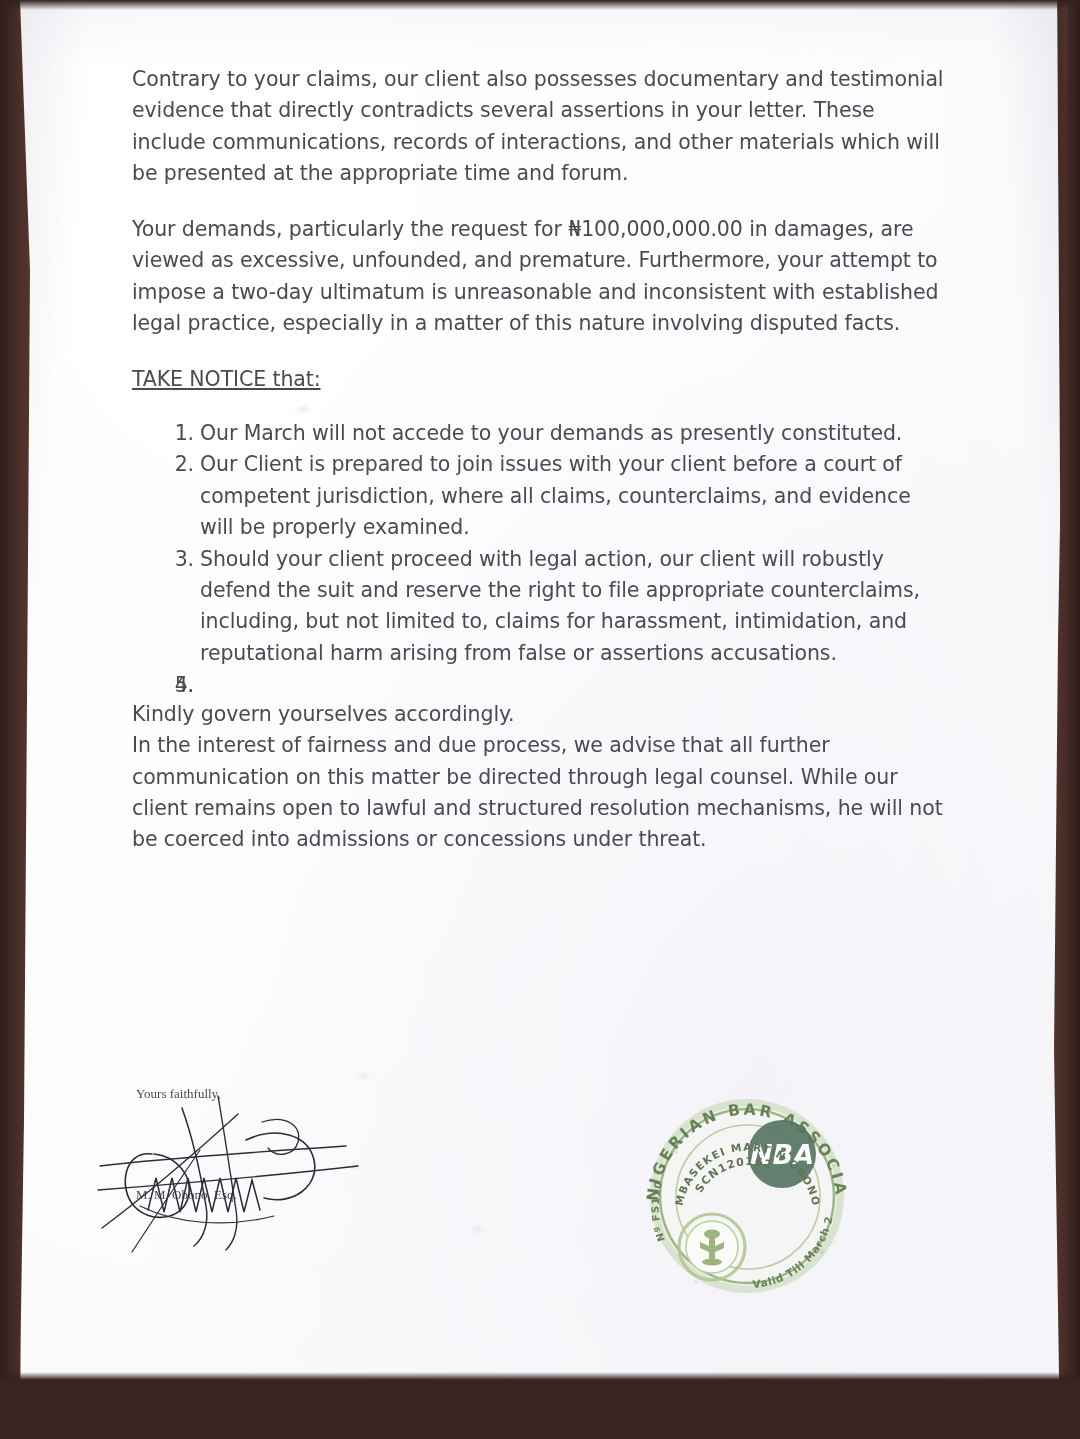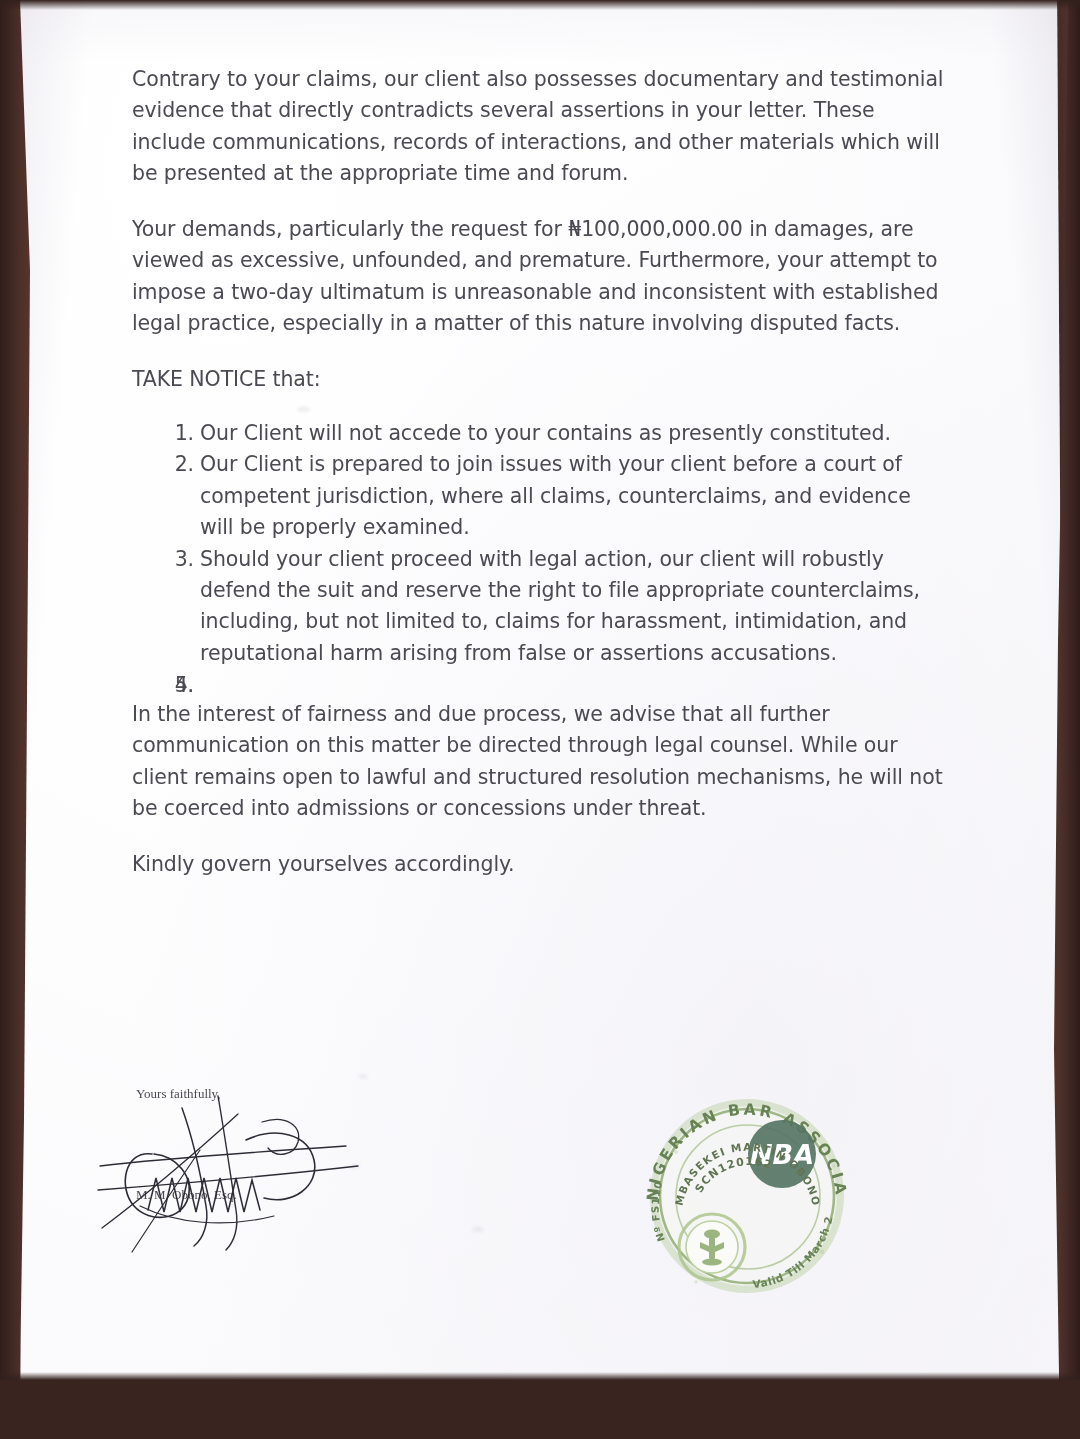--- a/index.html
+++ b/index.html
@@ -100,20 +100,21 @@
 
   .para {
     margin-bottom: 25px;
     text-align: left;
   }
 
   .para.tight { margin-bottom: 0; }
 
   #notice-heading {
     margin-bottom: 22px;
+    text-decoration: underline;
   }
 
   
   #notice-list {
     list-style: none;
     margin: 0 0 30px 0;
     padding: 0;
   }
 
   #notice-list li {
@@ -194,41 +195,41 @@
 
     <p class="para">Contrary to your claims, our client also possesses documentary and testimonial evidence that directly contradicts several assertions in your letter. These include communications, records of interactions, and other materials which will be presented at the appropriate time and forum.</p>
 
     <p class="para">Your demands, particularly the request for ₦100,000,000.00 in damages, are viewed as excessive, unfounded, and premature. Furthermore, your attempt to impose a two-day ultimatum is unreasonable and inconsistent with established legal practice, especially in a matter of this nature involving disputed facts.</p>
 
     <p id="notice-heading">TAKE NOTICE that:</p>
 
     <ol id="notice-list">
       <li>
         <span class="num">1.</span>
-        <span class="txt">Our Client will not accede to your contains as presently constituted.</span>
+        <span class="txt">Our March will not accede to your demands as presently constituted.</span>
       </li>
       <li>
         <span class="num">2.</span>
         <span class="txt">Our Client is prepared to join issues with your client before a court of competent jurisdiction, where all claims, counterclaims, and evidence will be properly examined.</span>
       </li>
       <li>
         <span class="num">3.</span>
         <span class="txt">Should your client proceed with legal action, our client will robustly defend the suit and reserve the right to file appropriate counterclaims, including, but not limited to, claims for harassment, intimidation, and reputational harm arising from false or assertions accusations.</span>
       </li>
       <li>
         <span class="num">4.</span>
       </li>
       <li>
         <span class="num">5.</span>
       </li>
     </ol>
 
+    <p class="para tight">Kindly govern yourselves accordingly.</p>
+
     <p class="para">In the interest of fairness and due process, we advise that all further communication on this matter be directed through legal counsel. While our client remains open to lawful and structured resolution mechanisms, he will not be coerced into admissions or concessions under threat.</p>
-
-    <p class="para tight">Kindly govern yourselves accordingly.</p>
 
   </div>
 
   <div id="signature-block">
     <div id="sig-closing">Yours faithfully,</div>
     <div id="sig-name">M. M. Obono, Esq.</div>
   </div>
 
   <svg id="signature-mark" viewBox="0 0 300 175">
     <g fill="none" stroke="#2d2c36" stroke-width="1.5" stroke-linecap="round">

